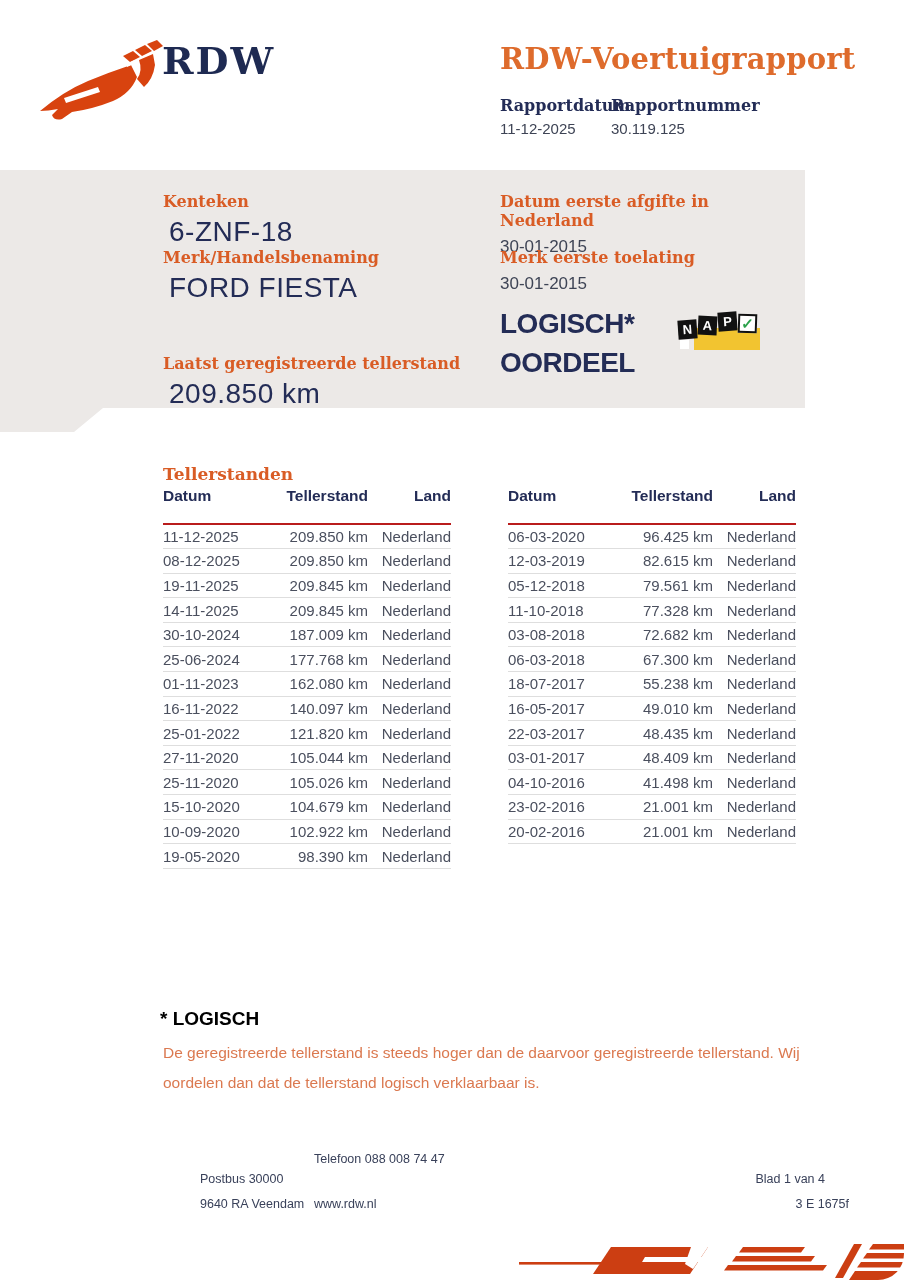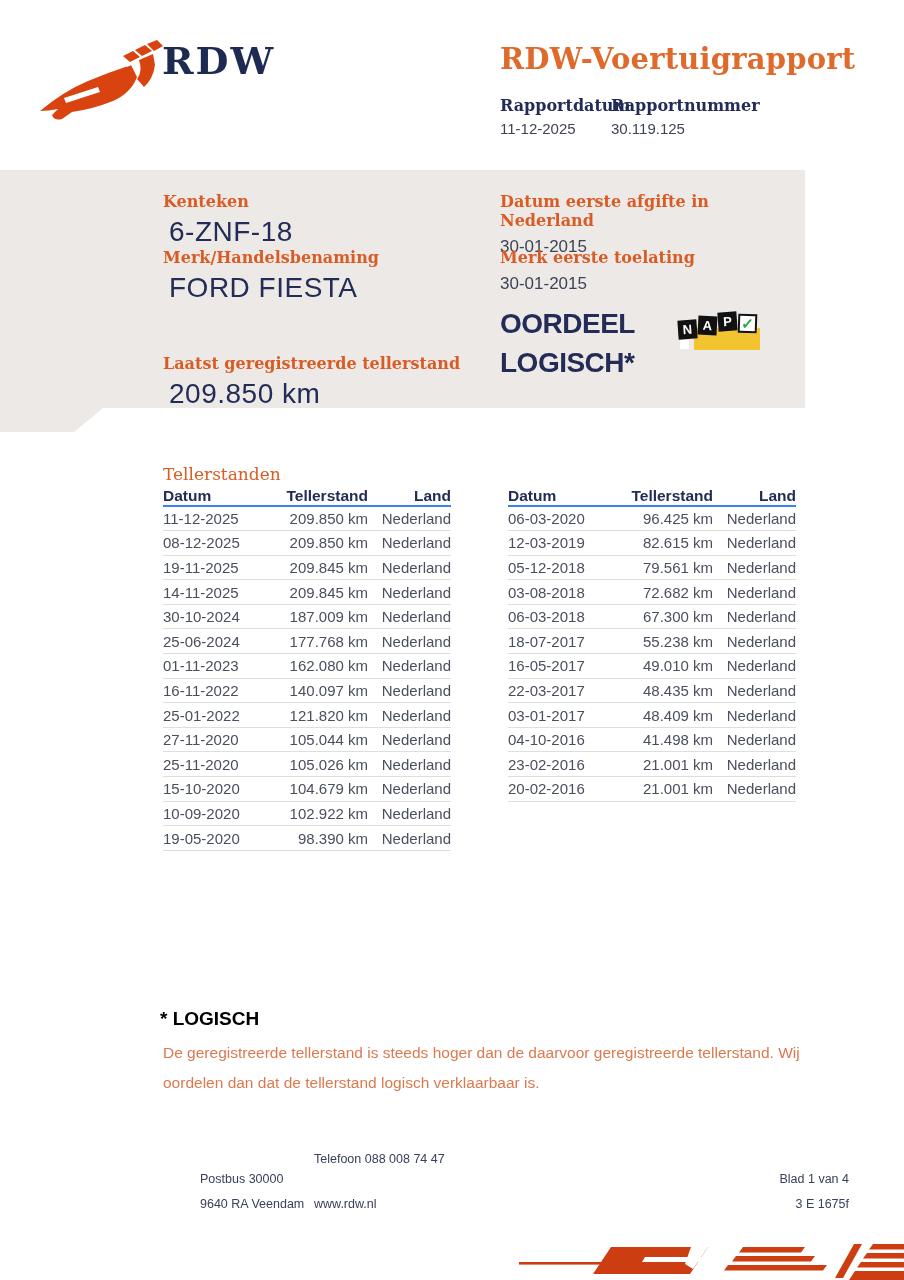--- a/index.html
+++ b/index.html
@@ -2,20 +2,21 @@
 <html><head>
 <meta charset="utf-8">
 <style>
   * { margin:0; padding:0; box-sizing:border-box; }
   html,body { background:#fff; }
   .page {
     position:relative; width:904px; height:1280px; margin:0 auto;
     background:#ffffff; overflow:hidden;
     font-family:"Liberation Sans", sans-serif;
     color:#232C56;
+    border-radius:26px;
   }
 
   
   .wordmark {
     position:absolute; left:162px; top:38px;
     font-family:"DejaVu Serif", serif; font-weight:bold;
     font-size:38px; letter-spacing:2px; color:#1E2A52;
   }
   .report-title {
     position:absolute; left:500px; top:42px;
@@ -70,30 +71,30 @@
     position:absolute; left:60px; top:4px; width:19px; height:19px;
     background:#fff; border:2px solid #111; transform:rotate(2deg);
     color:#2BA14B; font-weight:bold; font-size:15px;
     display:flex; align-items:center; justify-content:center;
   }
   .nap-white-sq { position:absolute; left:2px; top:30px; width:9px; height:9px; background:#fff; }
 
   
   .section-heading {
     position:absolute; left:163px; top:464px;
-    font-family:"DejaVu Serif", serif; font-weight:normal;
+    font-family:"DejaVu Serif", serif; font-weight:bold;
     font-size:17px; color:#D95C25;
   }
   .tbl { position:absolute; top:487px; width:288px; border-collapse:collapse; table-layout:fixed; }
   .tbl-left  { left:163px; }
   .tbl-right { left:508px; }
   .tbl th {
     font-size:15.5px; font-weight:bold; color:#232C56;
-    text-align:right; padding:0 0 0 0;
-    border-bottom:2px solid #3b82f6;
+    text-align:right; padding:0 0 18px 0;
+    border-bottom:2px solid #b91c1c;
   }
   .tbl th:first-child { text-align:left; }
   .tbl td {
     font-size:15px; color:#4A4F5E; text-align:right;
     height:24.6px; padding:0; border-bottom:1px solid #DEDEDE;
   }
   .tbl td:first-child { text-align:left; }
   .tbl col.c1 { width:115px; } .tbl col.c2 { width:90px; } .tbl col.c3 { width:83px; }
 
   
@@ -103,21 +104,21 @@
   }
   .legend-text {
     position:absolute; left:163px; top:1038px; width:672px;
     font-size:15.5px; line-height:30px; color:#DB7950;
   }
 
   
   .footer-item { position:absolute; font-size:12.5px; color:#39415A;margin-left:37px; }
   .ft-a1 { left:163px; top:1172px; } .ft-a2 { left:163px; top:1197px; }
   .ft-b1 { left:277px; top:1152px; } .ft-b2 { left:277px; top:1197px; }
-  .ft-c1 { left:612px; top:1172px; width:200px; text-align:right; }
+  .ft-c1 { left:588px; top:1172px; width:200px; text-align:right; }
   .ft-c2 { left:612px; top:1197px; width:200px; text-align:right; }
 
   
   .feather-logo { position:absolute; left:36px; top:34px; }
   .bottom-decor { position:absolute; left:505px; top:1236px; }
 </style>
 </head>
 <body>
 
 <div class="page">
@@ -161,22 +162,22 @@
     </div>
     <div class="fld-afgifte">
       <div class="f-label">Datum eerste afgifte in Nederland</div>
       <div class="f-value-small">30-01-2015</div>
     </div>
     <div class="fld-toelating">
       <div class="f-label">Merk eerste toelating</div>
       <div class="f-value-small">30-01-2015</div>
     </div>
     <div class="oordeel">
+      <div>LOGISCH*</div>
       <div>OORDEEL</div>
-      <div>LOGISCH*</div>
     </div>
     <div class="nap">
       <div class="nap-yellow"></div>
       <div class="nap-white-sq"></div>
       <div class="nap-tile nap-n">N</div>
       <div class="nap-tile nap-a">A</div>
       <div class="nap-tile nap-p">P</div>
       <div class="nap-check">✓</div>
     </div>
   </section>
@@ -289,20 +290,25 @@
           <td>Nederland</td>
         </tr>
         <tr>
           <td>12-03-2019</td>
           <td>82.615 km</td>
           <td>Nederland</td>
         </tr>
         <tr>
           <td>05-12-2018</td>
           <td>79.561 km</td>
+          <td>Nederland</td>
+        </tr>
+        <tr>
+          <td>11-10-2018</td>
+          <td>77.328 km</td>
           <td>Nederland</td>
         </tr>
         <tr>
           <td>03-08-2018</td>
           <td>72.682 km</td>
           <td>Nederland</td>
         </tr>
         <tr>
           <td>06-03-2018</td>
           <td>67.300 km</td>

